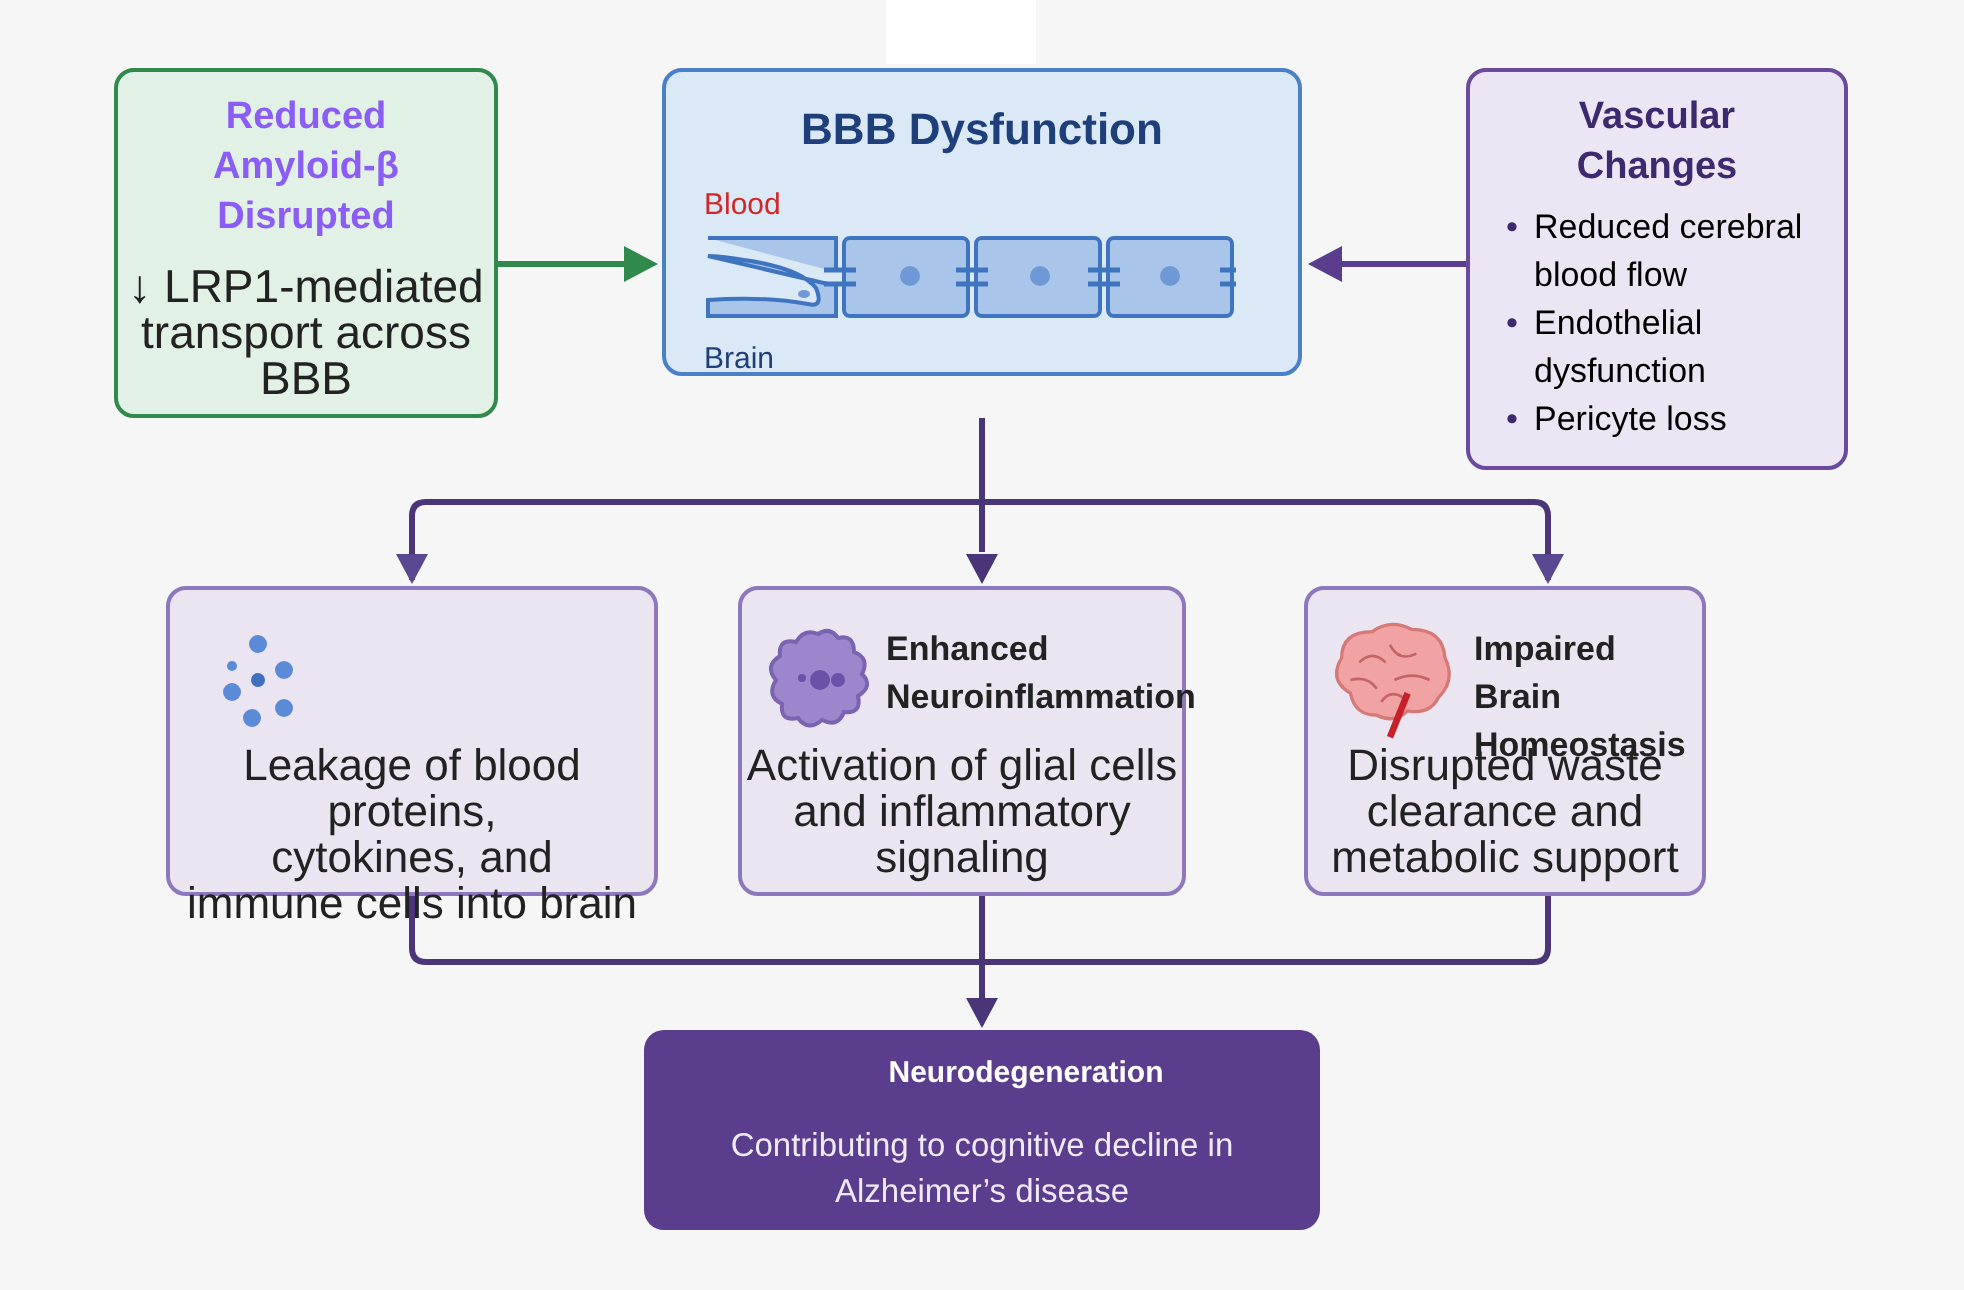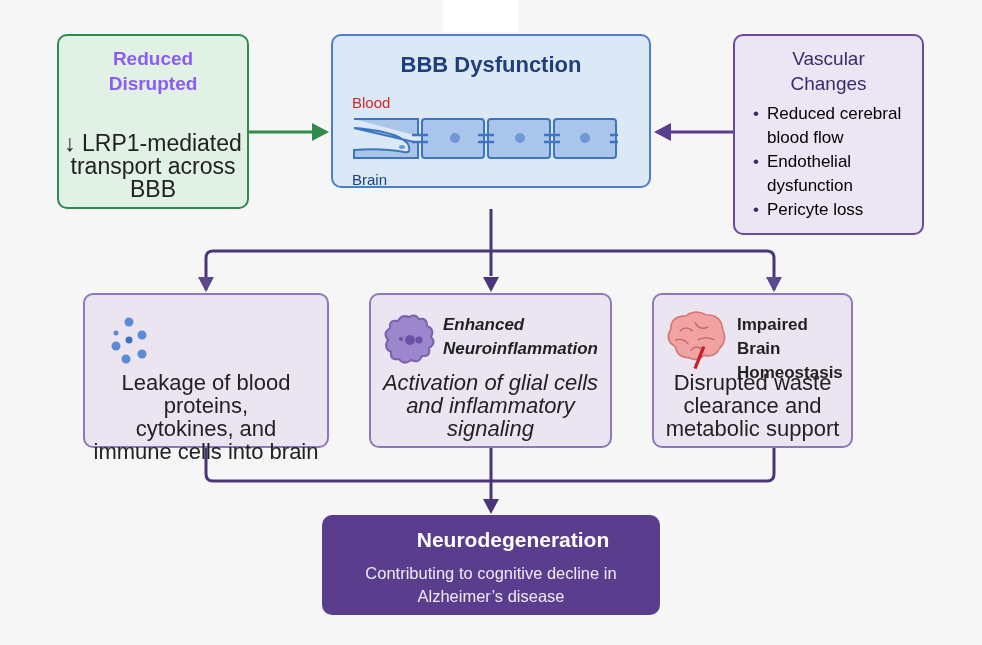--- a/index.html
+++ b/index.html
@@ -9,45 +9,45 @@
     font-family:"Liberation Sans", sans-serif;
   }
   .top-white { position:absolute; left:443px; top:0; width:75px; height:32px; background:#ffffff; }
   svg.connectors { position:absolute; left:0; top:0; width:982px; height:645px; pointer-events:none; }
   .box { position:absolute; box-sizing:border-box; border-radius:10px; text-align:center; }
   .box-green { left:57px; top:34px; width:192px; height:175px; background:#e1f1e5; border:2.5px solid #2f8a4c; }
   .box-blue { left:331px; top:34px; width:320px; height:154px; background:#dbe8f6; border:2.5px solid #4a80c8; }
   .box-vasc { left:733px; top:34px; width:191px; height:201px; background:#ece5f4; border:2.5px solid #6b4a9c; }
   .box-mid { top:293px; height:155px; background:#ebe5f2; border:2.5px solid #8e78bd; }
   .box-mid1 { left:83px; width:246px; }
-  .box-mid2 { left:369px; width:243px;font-style:italic; }
+  .box-mid2 { left:369px; width:224px; }
   .box-mid3 { left:652px; width:201px; }
   .box-bottom { left:322px; top:515px; width:338px; height:100px; background:#5a3d8c; border:none; border-radius:10px; color:#fff; }
 
   .g-title { position:absolute; left:0; right:0; top:10px; color:#8b5cf6; font-weight:bold; font-size:19px; line-height:25px; }
   .g-body { position:absolute; left:0; right:0; top:96px; color:#222; font-size:23px; line-height:23px; }
 
   .b-title { position:absolute; left:0; right:0; top:16px; color:#1f3f7a; font-weight:bold; font-size:22px; }
   .b-blood { position:absolute; left:19px; top:58px; color:#d02828; font-size:15px; }
   .b-brain { position:absolute; left:19px; top:135px; color:#1f3f7a; font-size:15px; }
   .bbb-diagram { position:absolute; left:19px; top:80px; width:268px; height:45px; }
 
-  .v-title { position:absolute; left:0; right:0; top:10px; color:#3d2a6e; font-weight:normal; font-size:19px; line-height:25px; }
+  .v-title { position:absolute; left:0; right:0; top:10px; color:#3d2a6e; font-weight:bold; font-size:19px; line-height:25px; }
   .v-list { position:absolute; left:18px; right:8px; top:66px; margin:0; padding:0; list-style:none; text-align:left; color:#000000; font-size:17px; line-height:24px; }
   .v-list li { position:relative; padding-left:14px; }
   .v-list li::before { content:"•"; position:absolute; left:0; top:0; color:#3d2a6e; }
 
   .m-icon { position:absolute; left:16px; top:14px; width:60px; height:60px; }
   .m-title { position:absolute; left:82px; right:6px; top:18px; text-align:left; color:#222; font-weight:bold; font-size:17px; line-height:24px; }
   .m-body { position:absolute; left:0; right:0; top:76px; color:#222; font-size:22px; line-height:23px; }
   .box-mid1 .m-title { left:82px; }
   .box-mid2 .m-title { left:72px; }
   .box-mid3 .m-title { left:83px; }
 
-  .bt-title { position:absolute; left:0; right:0; top:13px; font-weight:bold; font-size:21px; color:#fff;padding-left:44px; }
+  .bt-title { position:absolute; left:0; right:0; top:13px; font-weight:bold; font-size:15px; color:#fff;padding-left:44px; }
   .bt-body { position:absolute; left:0; right:0; top:47px; font-size:16.5px; line-height:23px; color:#efeaf7; }
 </style>
 </head>
 <body>
 
 <div class="top-white"></div>
 
 <svg class="connectors" viewBox="0 0 982 645">
   <defs>
     <marker id="arrGreen" markerWidth="10" markerHeight="10" refX="8" refY="5" orient="auto" markerUnits="userSpaceOnUse">
@@ -76,20 +76,21 @@
   <g>
     <path d="M206,448 L206,474 Q206,481 213,481 L767,481 Q774,481 774,474 L774,448" fill="none" stroke="#4a3578" stroke-width="3"></path>
     <line x1="491" y1="448" x2="491" y2="500" stroke="#4a3578" stroke-width="3"></line>
     <path d="M483,499 L499,499 L491,514 z" fill="#4a3578"></path>
   </g>
 </svg>
 
 <div class="box box-green">
   <div class="g-title">
     <div>Reduced</div>
+    <div>Amyloid-β</div>
     <div>Disrupted</div>
   </div>
   <div class="g-body">
     <div>↓ LRP1-mediated</div>
     <div>transport across</div>
     <div>BBB</div>
   </div>
 </div>
 
 <div class="box box-blue">

